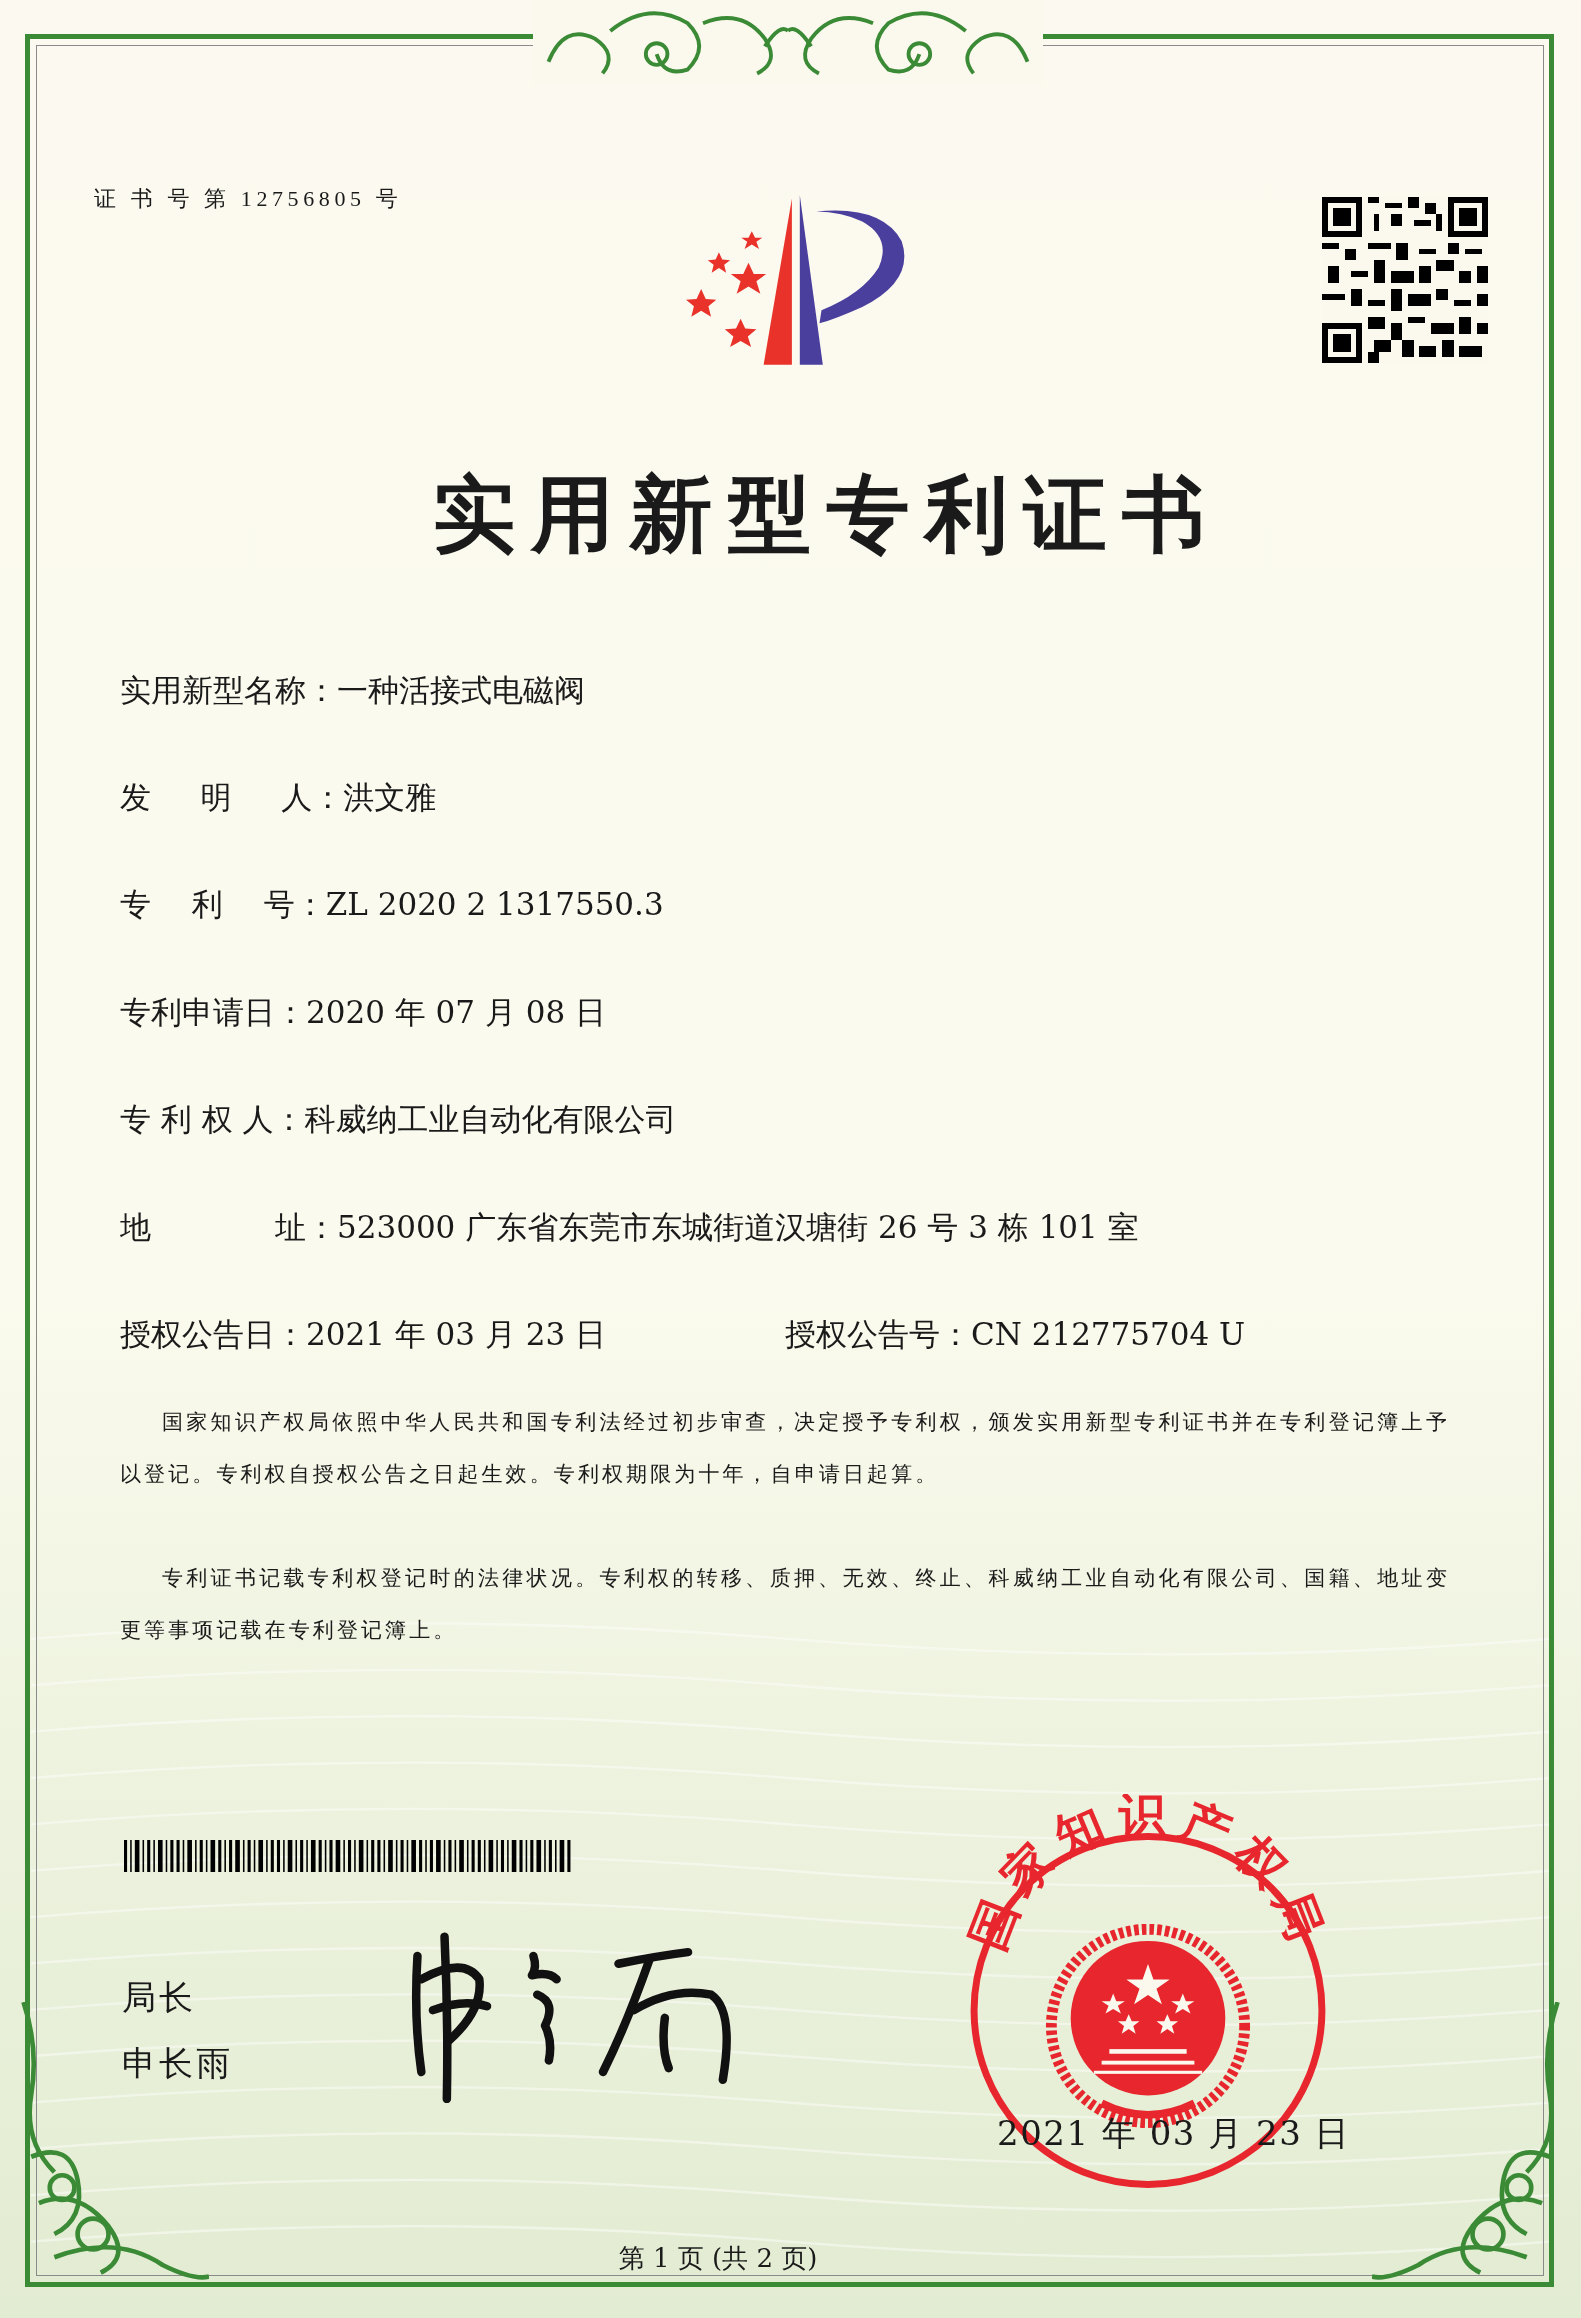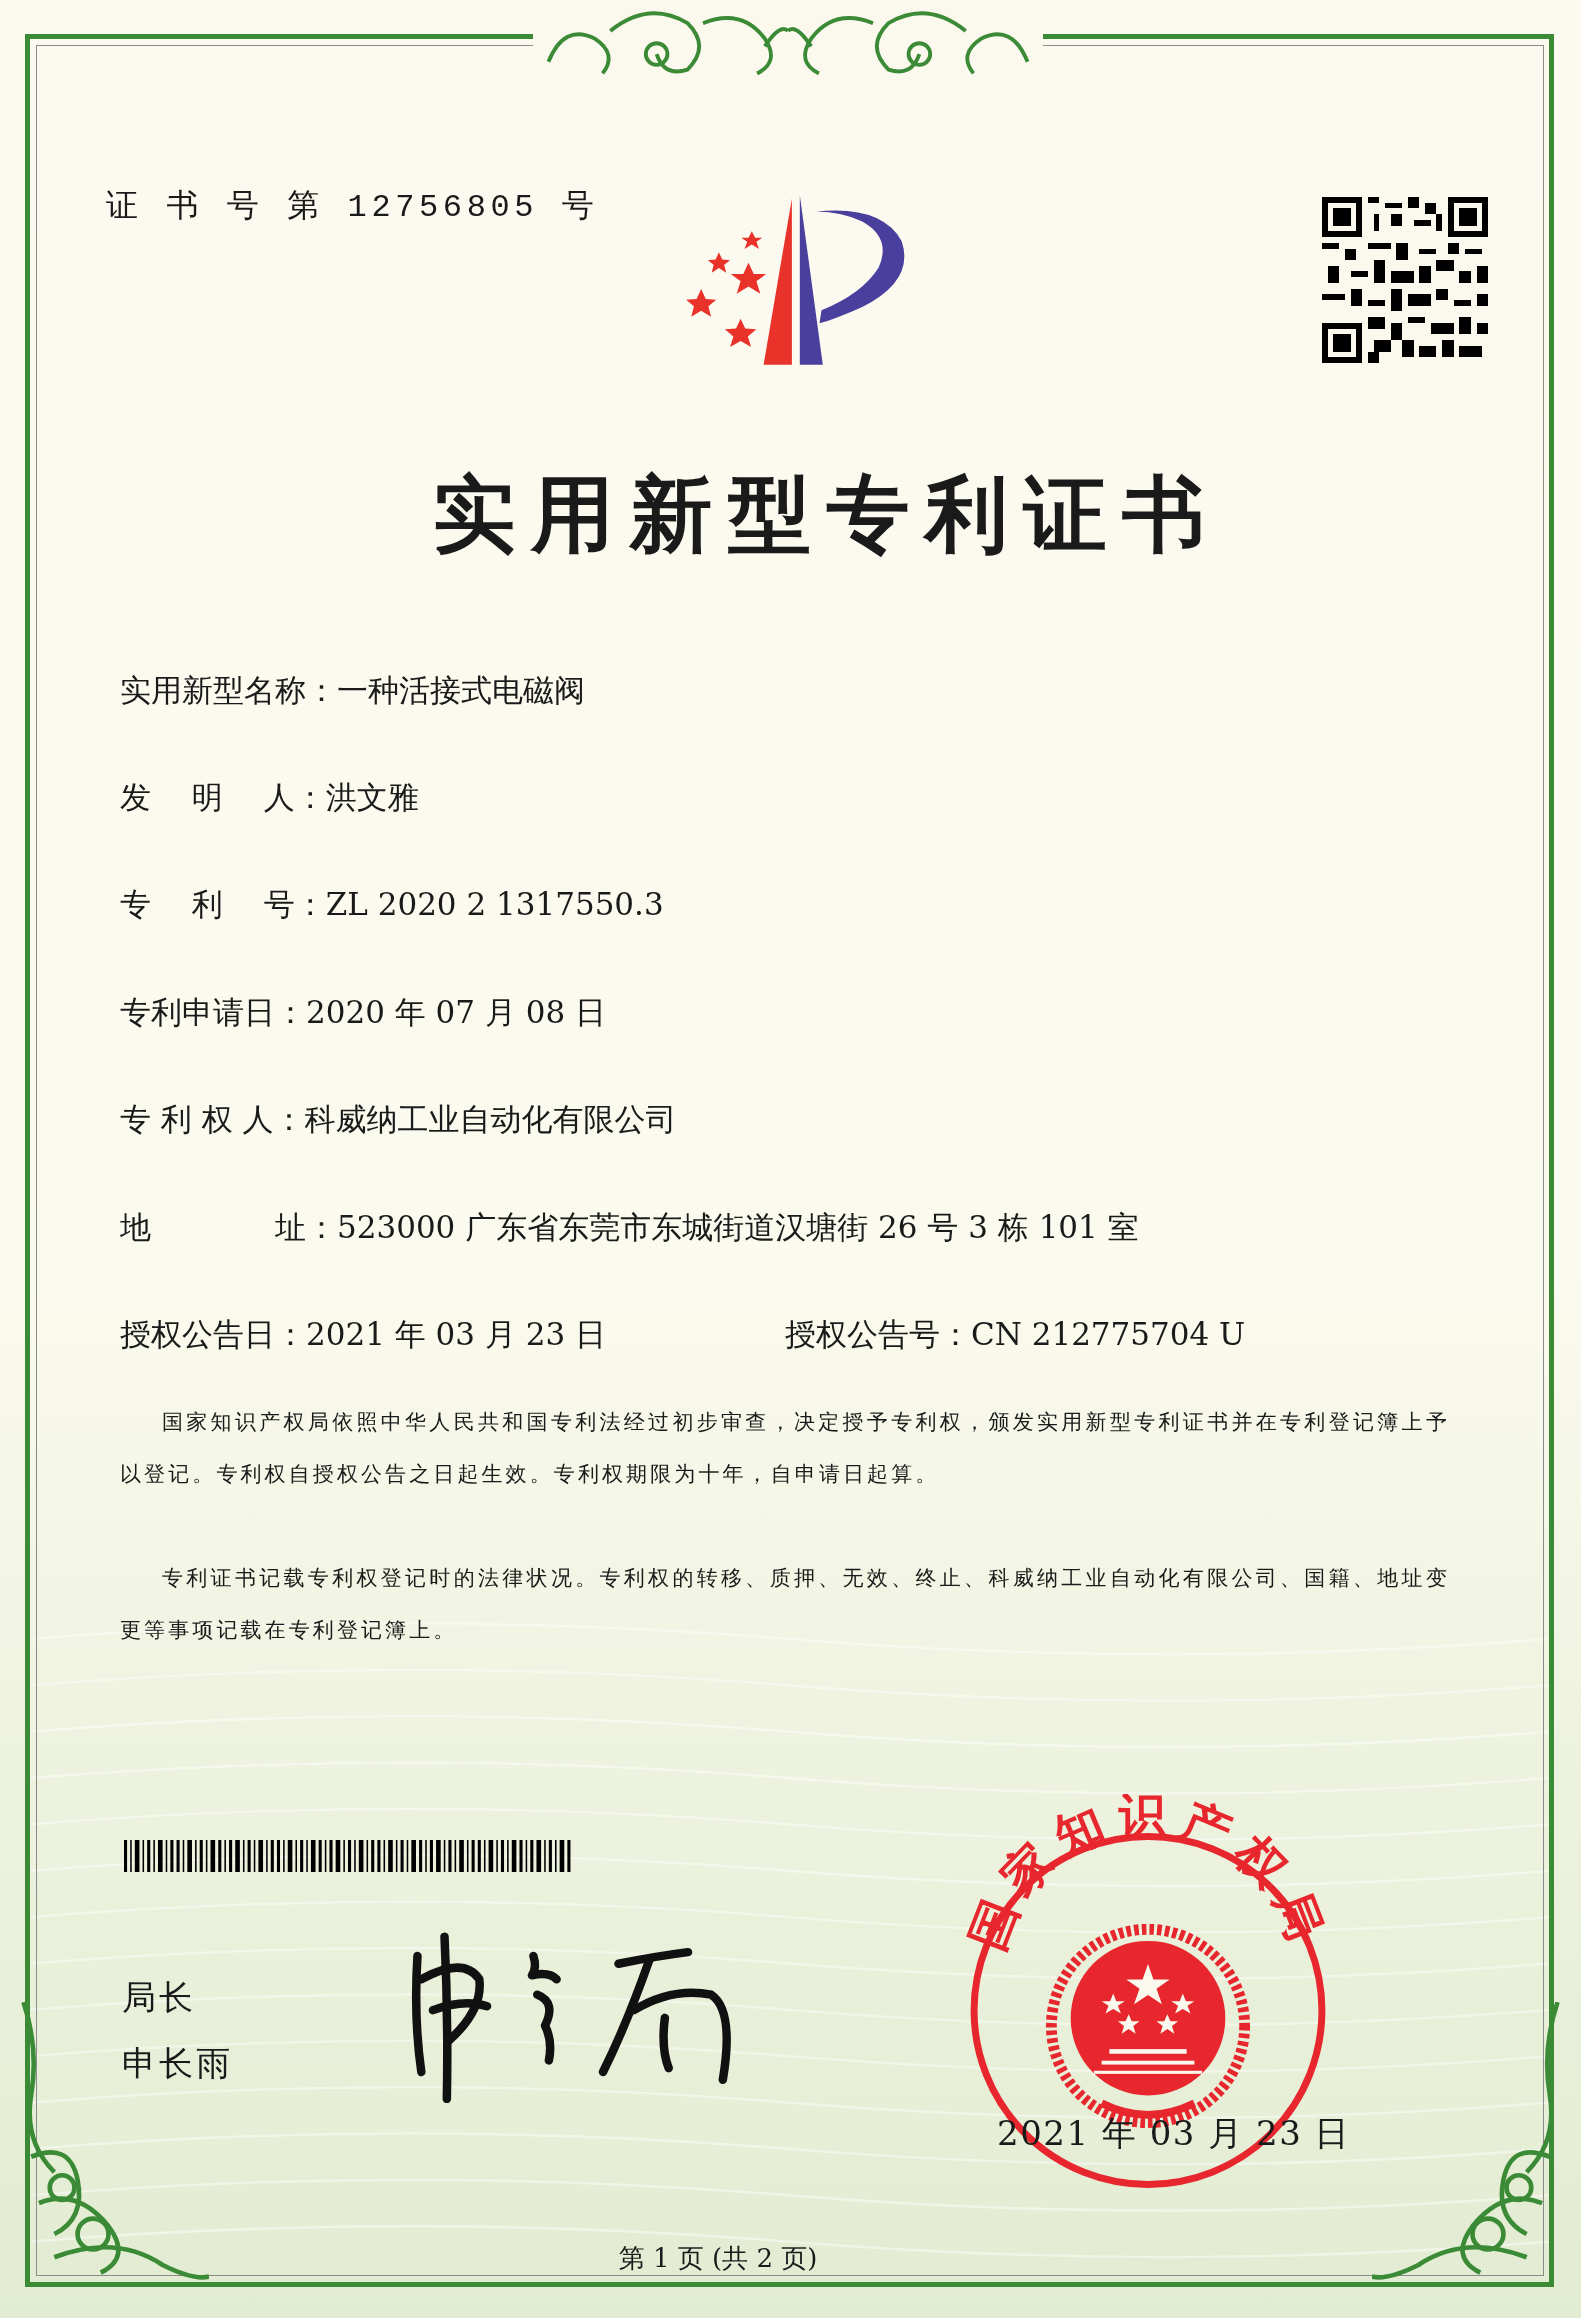--- a/index.html
+++ b/index.html
@@ -23,22 +23,22 @@
   .border-inner {
     position:absolute; left:36px; top:45px; width:1508px; height:2231px;
     border:1.5px solid #8a8a8a; box-sizing:border-box;
   }
   .ornament-top { position:absolute; left:533px; top:0; width:510px; height:85px; }
   .ornament-corner { position:absolute; width:201px; height:294px; }
   .ornament-bl { left:7.7px; bottom:23px; }
   .ornament-br { right:7.7px; bottom:23px; transform:scaleX(-1); }
 
   .cert-no {
-    position:absolute; left:106px; top:184px; font-size:32px; letter-spacing:4.6px;
-    font-family:Liberation Mono, monospace;
+    position:absolute; left:94px; top:184px; font-size:22px; letter-spacing:4.6px;
+    font-family:Liberation Serif, serif;
   }
   .logo { position:absolute; left:665px; top:166px; width:263px; height:216px; }
   .qr { position:absolute; left:1322px; top:197px; width:166px; height:166px; }
 
   .title {
     position:absolute; left:0; width:1581px; top:460px; text-align:center;
     font-size:83px; letter-spacing:15.5px; font-weight:bold;
     font-family:"DejaVu Sans", sans-serif;
     padding-left:36px;
   }
@@ -215,21 +215,21 @@
       <rect x="24" y="26" width="4" height="2"></rect>
       <rect x="8" y="27" width="2" height="2"></rect>
   </g>
 </svg>
 
 <div class="title">实用新型专利证书</div>
 
 <div class="field" style="top:670px;">
   <span class="lbl">实用新型名称：</span><span class="val">一种活接式电磁阀</span>
 </div>
-<div class="field" style="top:777px;">
+<div class="field" style="top:777px;font-family:Liberation Mono, monospace;">
   <span class="lbl">发　 明 　人：</span><span class="val">洪文雅</span>
 </div>
 <div class="field" style="top:884px;">
   <span class="lbl">专　 利 　号：</span><span class="val">ZL 2020 2 1317550.3</span>
 </div>
 <div class="field" style="top:992px;">
   <span class="lbl">专利申请日：</span><span class="val">2020 年 07 月 08 日</span>
 </div>
 <div class="field" style="top:1099px;text-align:right;">
   <span class="lbl">专 利 权 人：</span><span class="val">科威纳工业自动化有限公司</span>

